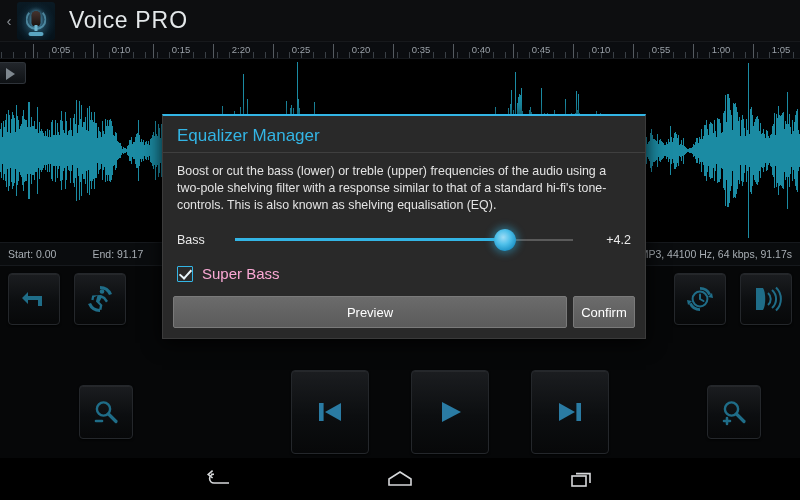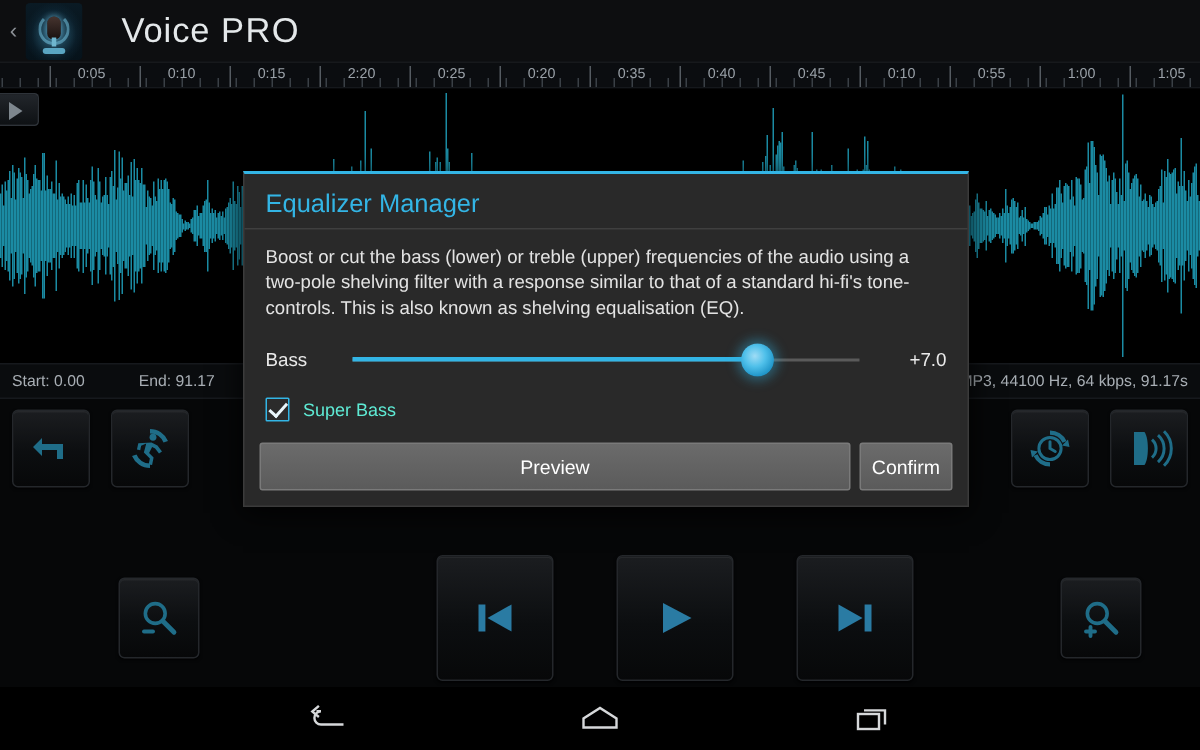--- a/index.html
+++ b/index.html
@@ -50,21 +50,21 @@
   .app-logo .mic-base {
     position: absolute; left: 50%; bottom: 4px; transform: translateX(-50%);
     width: 15px; height: 4px; border-radius: 2px; background: #5aa5c2;
   }
   .app-logo .mic-arc {
     position: absolute; left: 50%; top: 7px; transform: translateX(-50%);
     width: 21px; height: 21px; border: 2px solid rgba(125,205,235,.5);
     border-radius: 50%; border-top-color: transparent;
   }
   .app-title {
-    margin-left: 26px;
+    margin-left: 14px;
     font-size: 23px; color: #e4e8ea; letter-spacing: .6px;
     font-weight: 400;
   }
   .app-title .pro { letter-spacing: 1px; }
   .ab-right { margin-left: auto; display: flex; align-items: center; height: 42px; }
   .ab-btn {
     display: flex; align-items: center; gap: 7px;
     height: 42px; padding: 0 12px;
     color: #9aa0a5; font-size: 12.5px; letter-spacing: .8px;
   }
@@ -216,21 +216,21 @@
   .checkbox {
     width: 16px; height: 16px; border: 1.6px solid #33b5e5;
     background: #2b2b2b; position: relative; border-radius: 1px;
   }
   .checkbox::after {
     content:""; position: absolute; left: 4px; top: 0px;
     width: 5px; height: 10px;
     border: solid #e9f6fb; border-width: 0 2.2px 2.2px 0;
     transform: rotate(42deg);
   }
-  .check-label { margin-left: 9px; color: #5eead4; font-size: 12px; }
+  .check-label { margin-left: 9px; color: #f9a8d4; font-size: 15px; }
   .dlg-buttons {
     display: flex; gap: 6px;
     margin: 14px 10px 0 10px;
   }
   .dbtn {
     background: linear-gradient(180deg,#6b6b6b 0%, #5b5b5b 100%);
     border: 1px solid #7a7a7a;
     border-radius: 2px;
     color: #fff; font-size: 13px;
     height: 32px;
@@ -1249,21 +1249,21 @@
     <div class="dlg-body">
       <div class="dlg-desc">Boost or cut the bass (lower) or treble (upper) frequencies of the audio using a two-pole shelving filter with a response similar to that of a standard hi-fi's tone-controls. This is also known as shelving equalisation (EQ).</div>
 
       <div class="slider-row">
         <div class="sl-label">Bass</div>
         <div class="sl-track-wrap">
           <div class="sl-track-bg"></div>
           <div class="sl-track-fill" id="bass-fill" style="width: 80%;"></div>
           <div class="sl-thumb" id="bass-thumb" style="left: 80%;"></div>
         </div>
-        <div class="sl-value">+7.0</div>
+        <div class="sl-value">+4.2</div>
       </div>
 
 
       <div class="check-row">
         <span class="checkbox"></span>
         <span class="check-label">Super Bass</span>
       </div>
     </div>
     <div class="dlg-buttons">
       <div class="dbtn preview">Preview</div>

